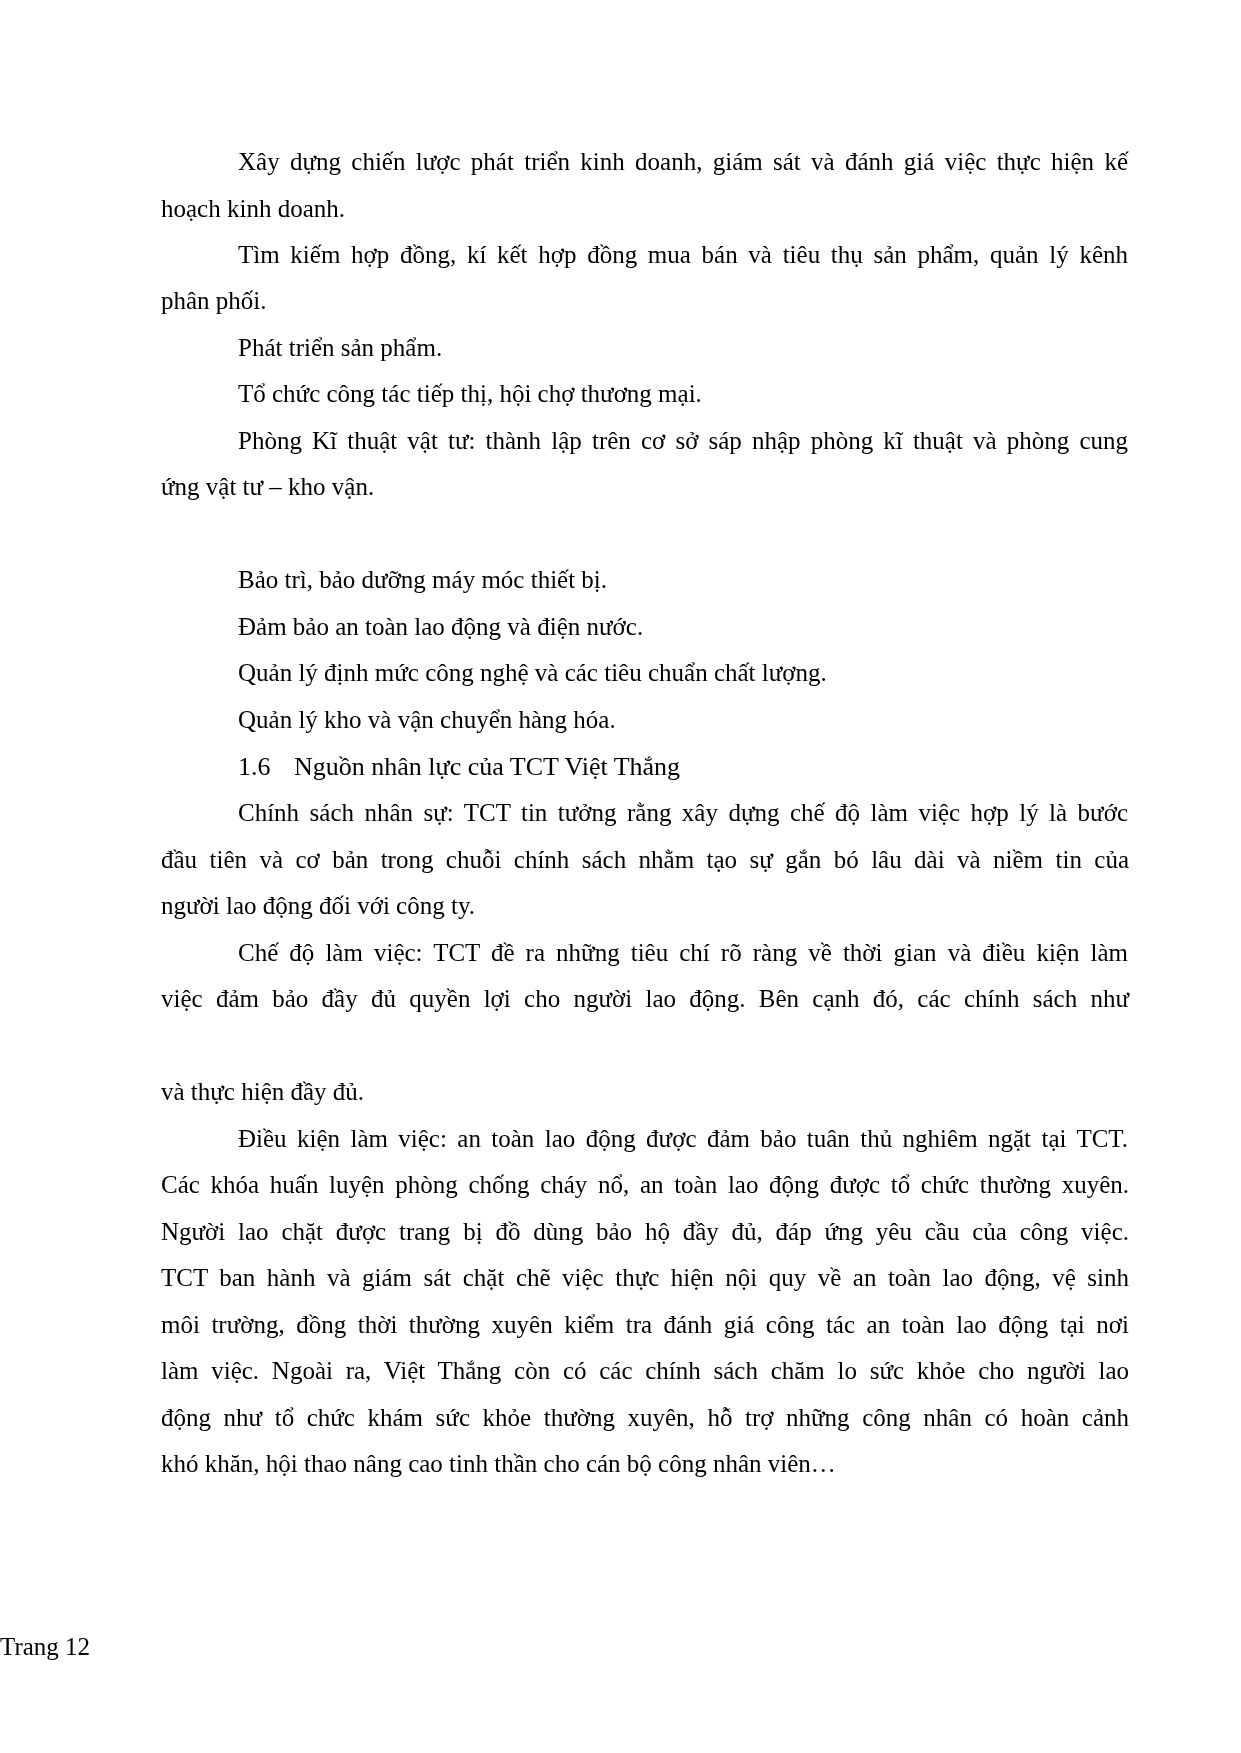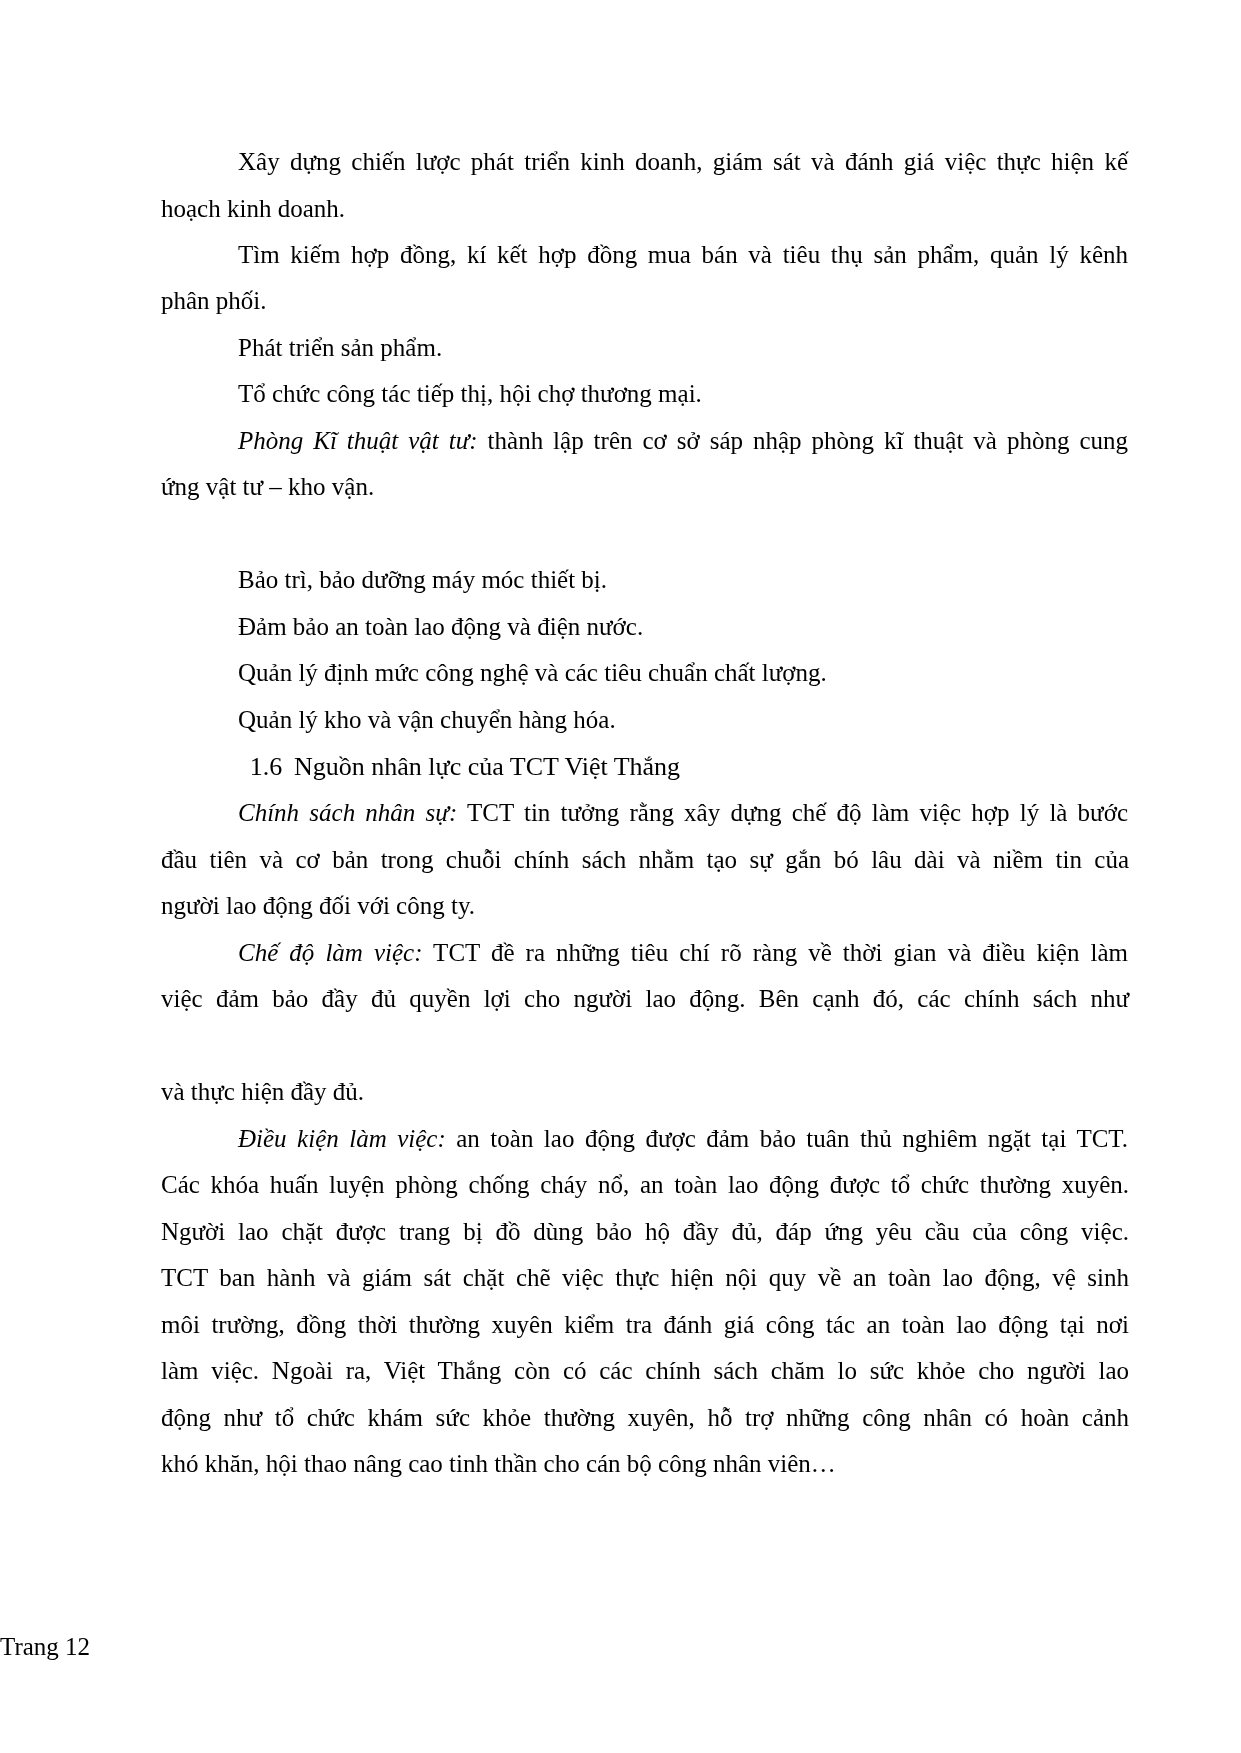--- a/index.html
+++ b/index.html
@@ -8,25 +8,25 @@
       font-family: "Liberation Serif", "DejaVu Serif", serif;
       color: #000;
     }
     .page { position: absolute; left: 0; top: 0; width: 984px; height: 1753px; }
     .line {
       position: absolute;
       font-size: 25px;
       line-height: 30px;
       white-space: nowrap;
     }
-    .indent { left: 238px; text-align: center; }
+    .indent { left: 238px; }
     .flush { left: 161px; }
     .justify { width: 968px; text-align: justify; text-align-last: justify; }
     .justify.indent { width: 890px; }
-    .it { font-style: italic; }
+    .it { }
     .heading { font-weight: normal; font-size: 26px; }
     .heading .num { display: inline-block; width: 56px; }
     .footer { position: absolute; top: 1633px; left: 0; width: 1241px; text-align: left; font-size: 25px; }
   </style>
 </head>
 <body>
 
 <div class="page">
 
   <div class="line indent justify" style="top:147px">Xây dựng chiến lược phát triển kinh doanh, giám sát và đánh giá việc thực hiện kế</div>

